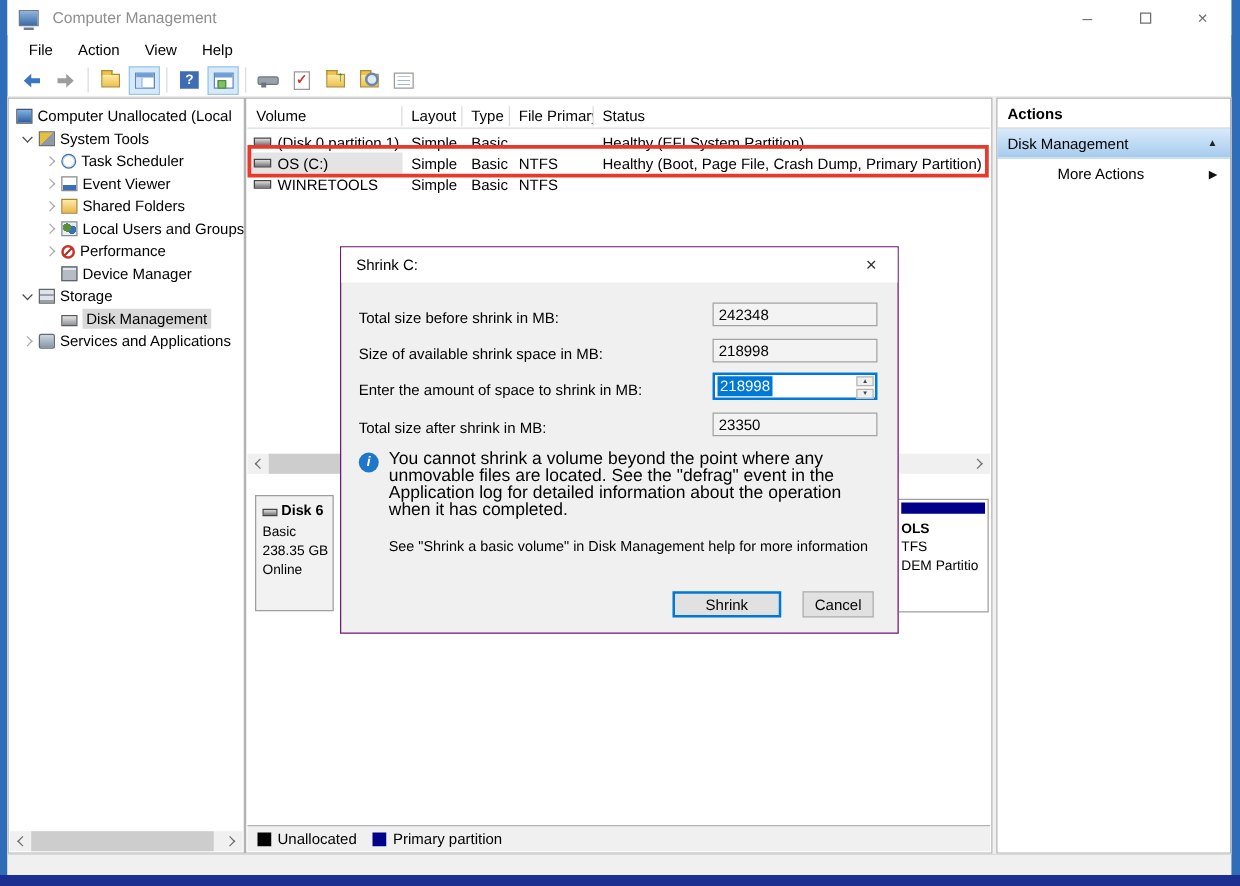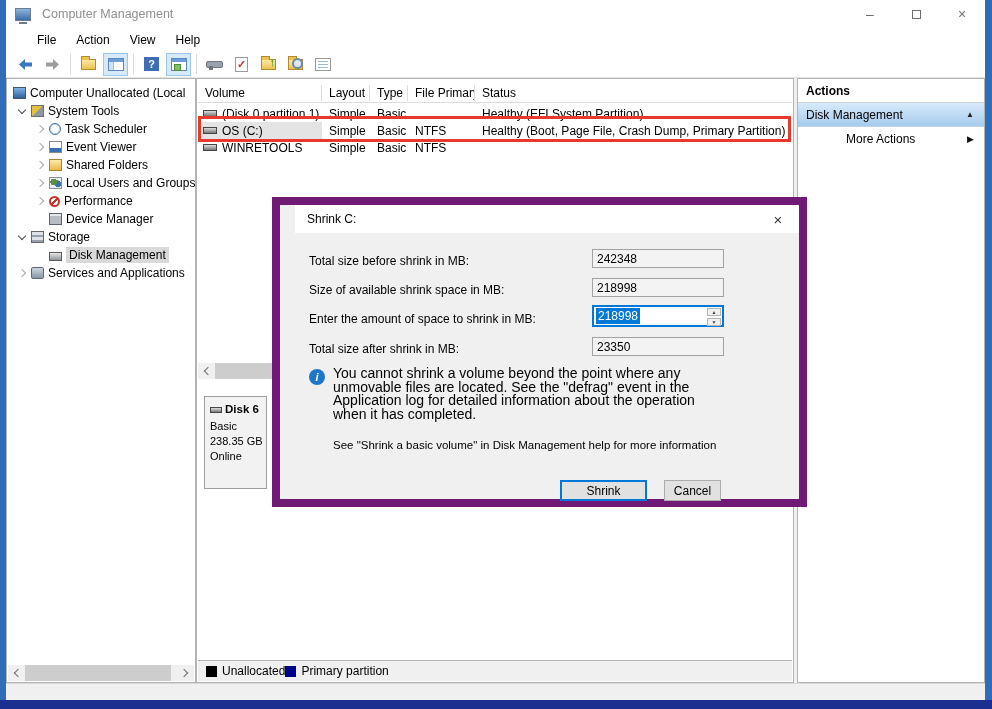--- a/index.html
+++ b/index.html
@@ -10,21 +10,21 @@
   
   .titlebar { height: 28px; display: flex; align-items: center; background: #fff; }
   .appico { width: 16px; height: 13px; margin-left: 9px; border: 1px solid #6b7c93; background: linear-gradient(#8fb4dd,#3c6ea8); position: relative; flex: none; }
   .appico::after { content:""; position:absolute; left:3px; bottom:-4px; width:8px; height:2px; background:#6b7c93; }
   .title { margin-left: 11px; color: #8f8f8f; font-size: 12.5px; }
   .win-controls { margin-left: auto; display: flex; height: 100%; }
   .wbtn { width: 46px; display: flex; align-items: center; justify-content: center; color: #6f6f6f; font-size: 14px; }
   .wbtn .sq { width: 9px; height: 9px; border: 1px solid #6f6f6f; }
 
   
-  .menubar { height: 23px; display: flex; align-items: center; padding-left: 7px; margin-left: 14px; }
+  .menubar { height: 23px; display: flex; align-items: center; padding-left: 7px; }
   .menu-item { padding: 0 10px; }
   .toolbar { height: 27px; display: flex; align-items: center; padding-left: 6px; border-bottom: 1px solid #e6e6e6; }
   .tb { width: 25px; height: 23px; display: flex; align-items: center; justify-content: center; margin: 0 1px; position: relative; }
   .tb.active { background: #d7eafc; border: 1px solid #9cc6ea; }
   .tsep { width: 1px; height: 20px; background: #dcdcdc; margin: 0 4px; }
   .fold { width: 15px; height: 11px; background: linear-gradient(#fde9a2,#edc24f); border: 1px solid #b08c2e; position: relative; }
   .fold::before { content:""; position:absolute; left:-1px; top:-4px; width:7px; height:3px; background:#edc24f; border:1px solid #b08c2e; border-bottom:none; }
   .fold.up::after { content:"↑"; position:absolute; right:0px; top:-4px; color:#1f8b1f; font-weight:bold; font-size:11px; }
   .fold.find::after { content:""; position:absolute; right:-1px; top:-2px; width:7px; height:7px; border:2px solid #6d87a8; border-radius:50%; background:#dce9f7; }
   .winico { position: relative; width: 16px; height: 13px; border: 1px solid #5b86c2; background: #fff; }
@@ -95,39 +95,39 @@
   
   .disk0 { position: absolute; left: 7px; top: 317px; width: 63px; height: 93px; background: #f2f2f2; border: 1px solid #9f9f9f; padding: 5px 0 0 5px; font-size: 11px; line-height: 15px; }
   .d0title { display: flex; align-items: center; gap: 3px; font-weight: bold; font-size: 11.5px; margin-bottom: 2px; }
   .d0title .vol-ico { width: 12px; height: 6px; }
   .partfrag { position: absolute; left: 521px; top: 320px; width: 73px; height: 91px; background: #fff; border: 1px solid #9f9f9f; overflow: hidden; font-size: 11px; }
   .pstrip { height: 9px; margin: 2px; background: #000089; }
   .pl { margin: 3px 0 0 2px; white-space: nowrap; }
   .pl.b { font-weight: bold; margin-top: 6px; }
 
   
-  .legend { position: absolute; left: 1px; right: 1px; bottom: 1px; height: 21px; background: #f0f0f0; border-top: 1px solid #b3b3b3; display: flex; align-items: center; padding-left: 8px; }
+  .legend { position: absolute; left: 1px; right: 1px; bottom: 1px; height: 21px; background: #f0f0f0; border-top: 1px solid #b3b3b3; display: flex; align-items: center; gap: 13px; padding-left: 8px; }
   .litem { display: flex; align-items: center; gap: 5px; }
   .lsq { width: 11px; height: 11px; }
   .lsq.black { background: #000; } .lsq.navy { background: #000089; }
 
   
   .ahdr { height: 24px; line-height: 24px; font-weight: bold; padding-left: 8px; border-bottom: 1px solid #d0d0d0; }
   .agroup { height: 24px; display: flex; align-items: center; padding: 0 10px 0 8px; background: linear-gradient(#d8eafc,#a6cbed); border-bottom: 1px solid #bcd6ec; }
   .agroup .glabel { flex: 1; }
   .agroup::after { content: "▲"; font-size: 8px; color: #222; }
   .amore { height: 24px; display: flex; align-items: center; padding: 0 10px 0 48px; }
   .amore .glabel { flex: 1; }
   .amore::after { content: "▶"; font-size: 9px; color: #111; }
 
   .statusbar { position: absolute; left: 0; right: 0; top: 683px; height: 17px; background: #f0f0f0; border-top: 1px solid #d9d9d9; }
   .bottombar { position: absolute; left: 0; top: 700px; width: 992px; height: 9px; background: #1a2f90; }
 
   
-  .dialog { position: absolute; left: 272px; top: 197px; width: 535px; height: 310px; border: 8px solid #701a75; background: #f0f0f0; z-index: 10; padding-left: 15px; }
+  .dialog { position: absolute; left: 272px; top: 197px; width: 447px; height: 310px; border: 1px solid #701a75; background: #f0f0f0; z-index: 10; }
   .dtitle { height: 28px; background: #fff; display: flex; align-items: center; padding-left: 12px; }
   .dclose { margin-left: auto; width: 42px; height: 28px; display: flex; align-items: center; justify-content: center; font-size: 15px; color: #333; }
   .dbody { position: relative; height: 274px; }
   .dlabel { position: absolute; left: 14px; font-size: 12px; text-align: right; }
   .dfield { position: absolute; left: 297px; width: 132px; height: 19px; background: #f3f3f3; border: 1px solid #a2a2a2; padding: 2px 0 0 4px; font-size: 12px; }
   .dspin { position: absolute; left: 297px; top: 72px; width: 132px; height: 22px; background: #fff; border: 2px solid #0078d7; display: flex; }
   .dspinval { margin: 1px 0 0 2px; background: #0078d7; color: #fff; padding: 0 2px; height: 16px; line-height: 16px; font-size: 12px; }
   .spinbtns { margin-left: auto; width: 16px; display: flex; flex-direction: column; }
   .spbtn { flex: 1; display: flex; align-items: center; justify-content: center; font-size: 5px; color: #444; background: #f0f0f0; border: 1px solid #b5b5b5; margin: 1px 1px; }
   .spbtn.up::before { content: "▲"; } .spbtn.down::before { content: "▼"; }

